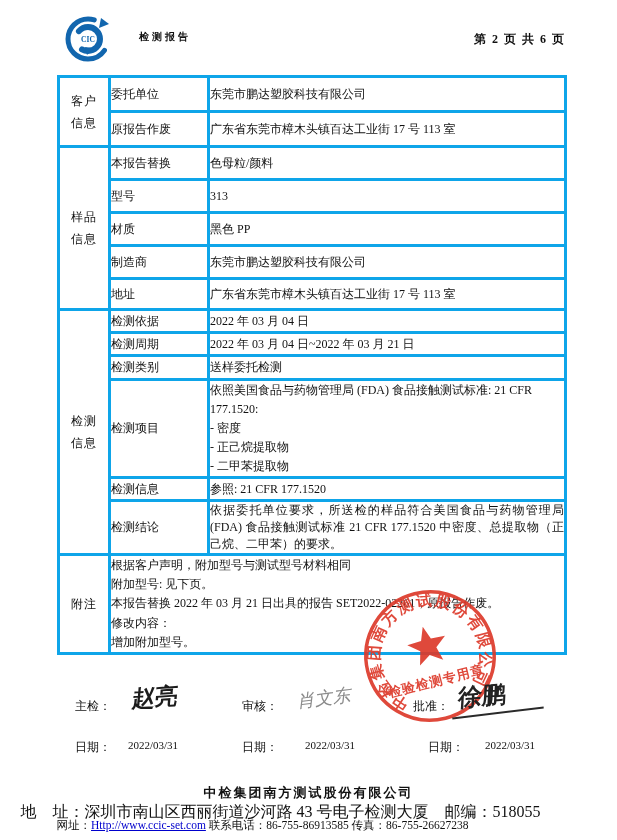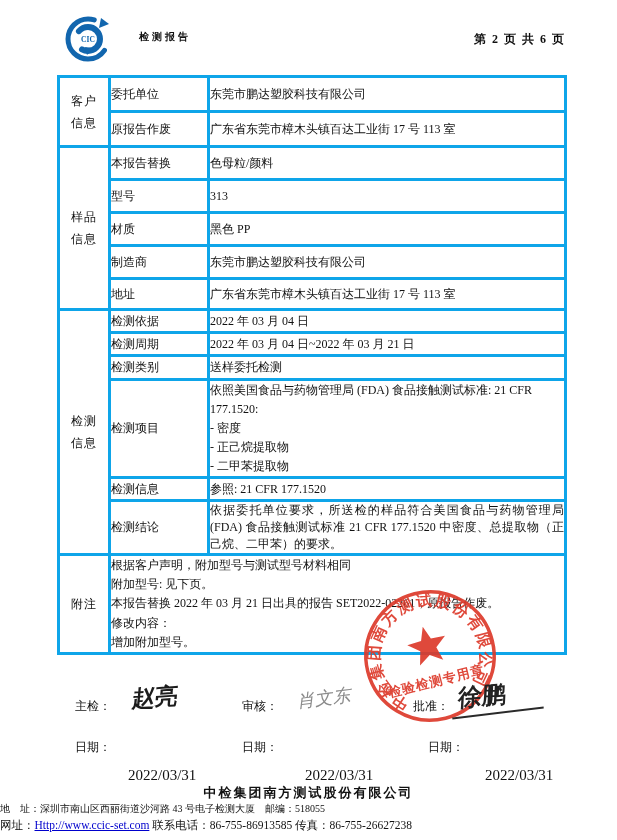--- a/index.html
+++ b/index.html
@@ -30,29 +30,29 @@
   tr.h35{height:35px} tr.h33{height:33px} tr.h31{height:31px}
   tr.h23{height:23px} tr.h24{height:24px} tr.h95{height:95px}
   tr.h52{height:52px} tr.h97{height:97px}
   
   .s-label { position:absolute; font-size:12px; z-index:2; }
   .sig { position:absolute; font-weight:bold; white-space:nowrap; z-index:6; }
   .sig-chief { left:132px; top:682px; font-size:23px; transform:rotate(-4deg) skewX(-9deg); color:#1c1c1c; }
   .sig-review { left:298px; top:686px; font-size:18px; font-weight:normal; transform:rotate(-7deg) skewX(-14deg); color:#8b8b8b; }
   .sig-approve { left:458px; top:680px; font-size:24px; transform:rotate(-5deg) skewX(-8deg); color:#222; z-index:6; }
   .sig-stroke { position:absolute; left:452px; top:712px; width:92px; height:2px; background:#2a2a2a; transform:rotate(-7deg); z-index:6; }
-  .date-val { position:absolute; font-size:15px;margin-top:28px; }
+  .date-val { position:absolute; font-size:11px; }
   
   .seal { position:absolute; left:362px; top:588px; width:136px; height:136px;
     transform:rotate(-14deg); opacity:0.92; z-index:5; }
   
   .f-company { position:absolute; left:0; top:784px; width:617px; text-align:center;
     font-size:13px; font-weight:bold; letter-spacing:2px; }
-  .f-address { position:absolute; left:0; top:802px; width:561px; text-align:left; font-size:10px; }
-  .f-web { position:absolute; left:0; top:818px; width:525px; text-align:left; font-size:11.5px; }
+  .f-address { position:absolute; left:0; top:802px; width:561px; text-align:center; font-size:16px; }
+  .f-web { position:absolute; left:0; top:818px; width:525px; text-align:center; font-size:11.5px; }
   .link { color:#0000cc; text-decoration:underline; cursor:pointer; }
 </style>
 </head>
 <body>
 
 <div class="page">
 
   <svg class="logo" viewBox="0 0 50 50">
     <circle cx="25" cy="25" r="20" fill="none" stroke="#1266ae" stroke-width="5" stroke-dasharray="88 38" stroke-dashoffset="-12" stroke-linecap="round"></circle>
     <polygon points="38,4 46,10 36,14" fill="#1266ae"></polygon>

